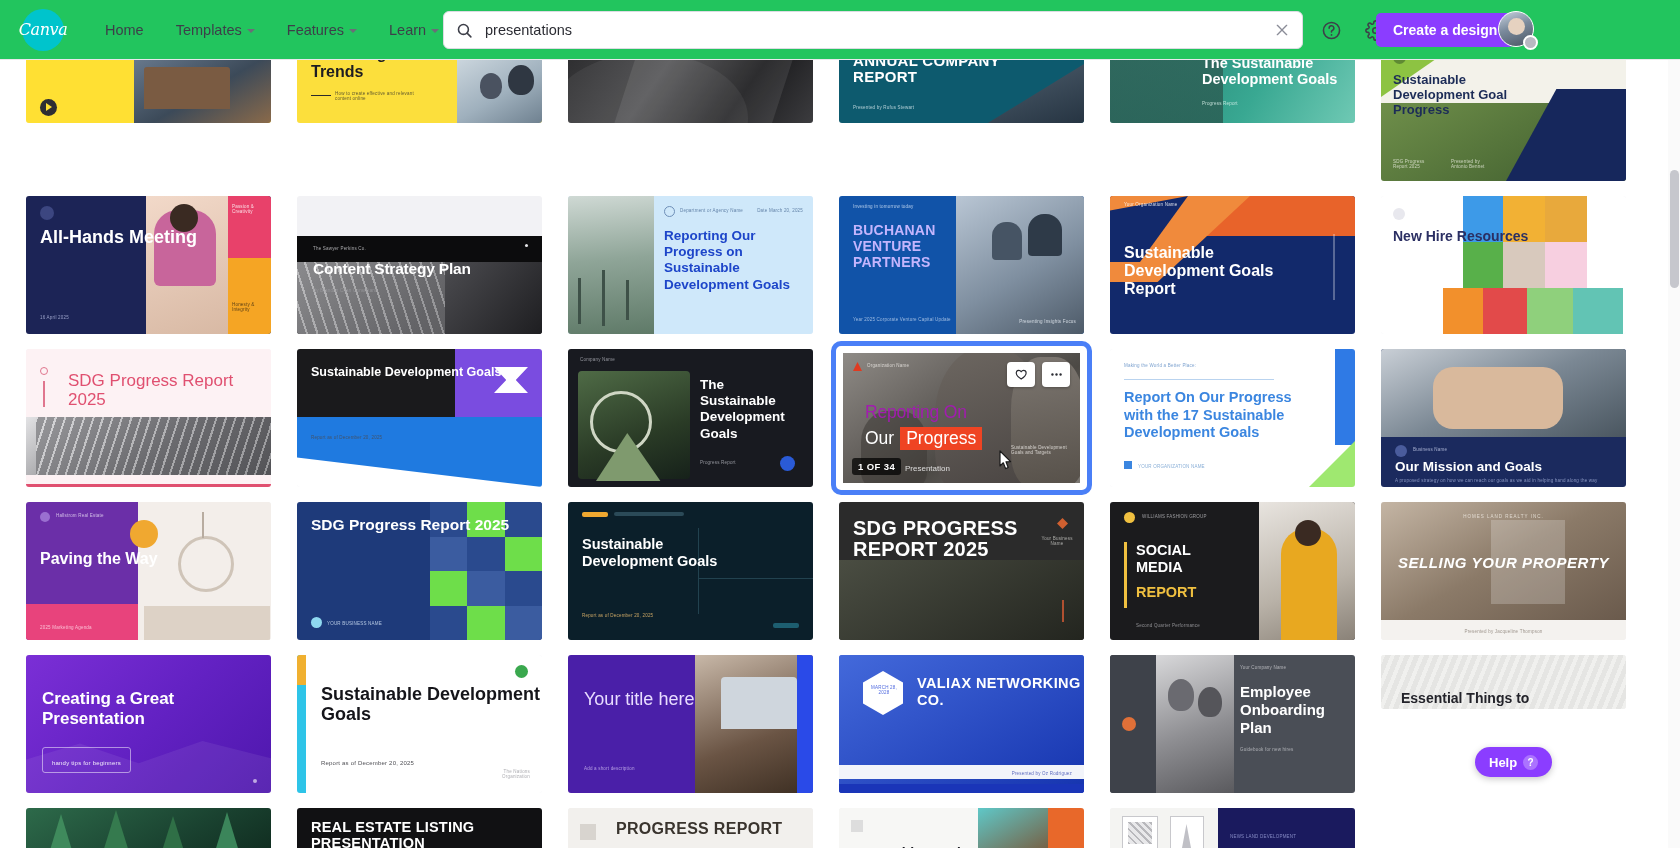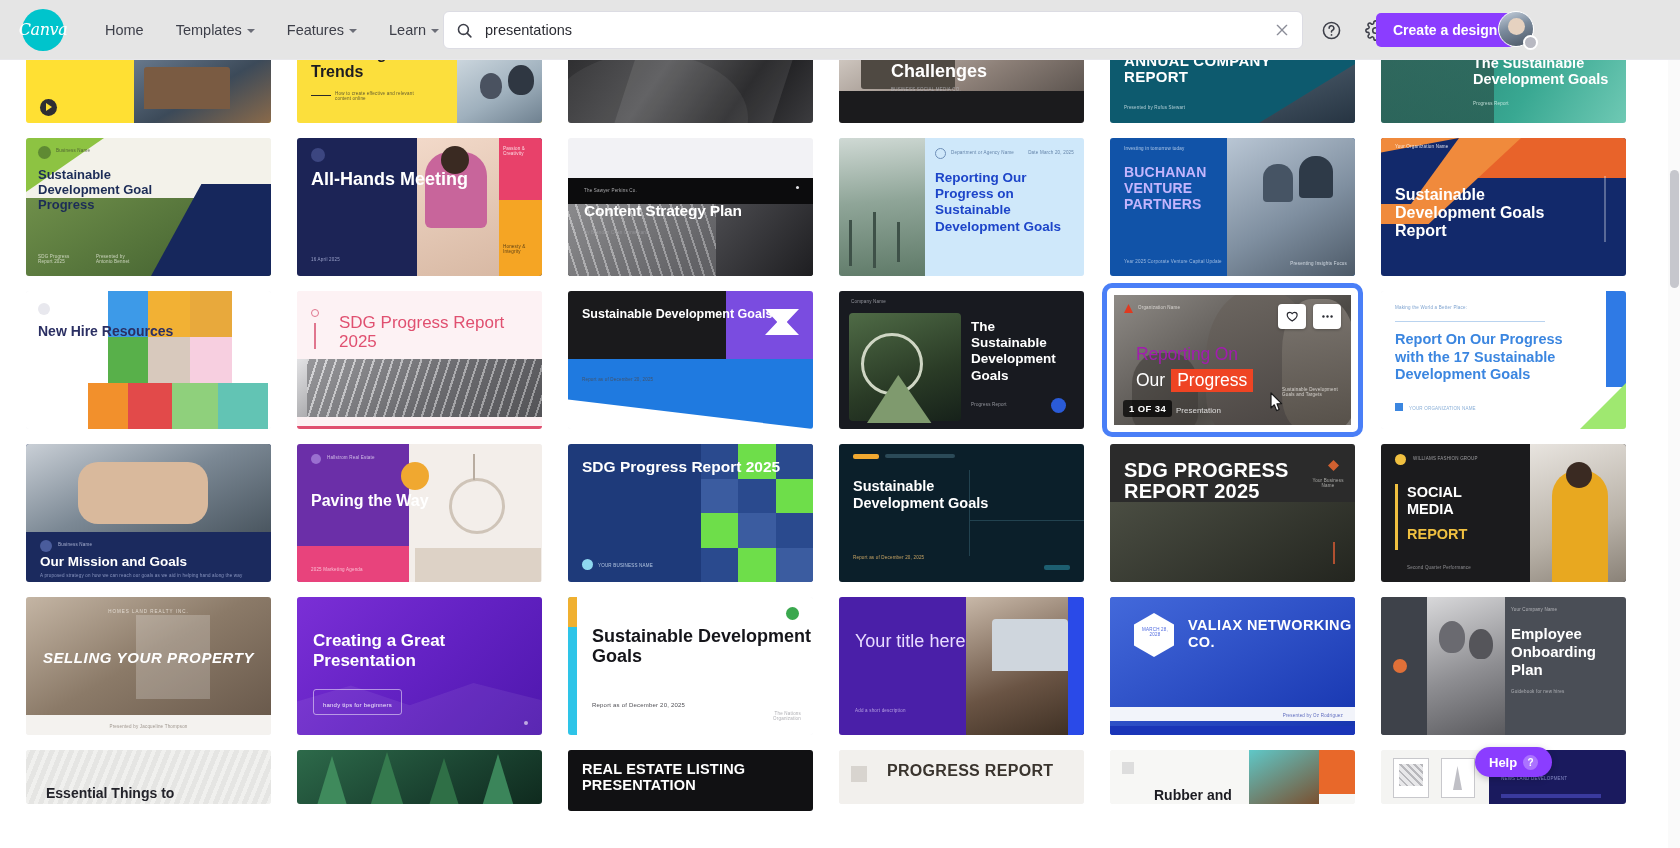--- a/index.html
+++ b/index.html
@@ -8,21 +8,21 @@
     width: 1680px; height: 848px;
     overflow: hidden;
     background: #fff;
     font-family: "Liberation Sans", sans-serif;
   }
 
   
   .header {
     position: absolute; top: 0; left: 0;
     width: 1680px; height: 60px;
-    background: #e5e5e5;
+    background: #22c55e;
     border-bottom: 1px solid #e8e8ec;
     display: flex; align-items: center;
     z-index: 50;
   }
   .logo {
     width: 42px; height: 42px; border-radius: 50%;
     background: #00c4cc;
     margin-left: 22px;
     display: flex; align-items: center; justify-content: center;
     color: #fff; font-family: "DejaVu Serif", serif;
@@ -272,29 +272,20 @@
       </div>
     </div>
 
     <div class="card" style="height:80px;">
       <div class="card-inner" style="background:linear-gradient(125deg,#2c2c2e 0%,#4a4a4c 38%,#19191b 70%,#3c3c3f 100%);">
         <div style="position:absolute;left:-20px;top:10px;width:200px;height:130px;border-radius:50%;background:rgba(255,255,255,.06);"></div>
         <div style="position:absolute;left:60px;top:-30px;width:150px;height:160px;background:rgba(255,255,255,.09);transform:rotate(18deg);"></div>
       </div>
     </div>
 
-    <div class="card" style="height:80px;">
-      <div class="card-inner" style="background:#1b1b1d;">
-        <div style="position:absolute;left:0;top:0;width:100%;height:48px;background:linear-gradient(150deg,#d9d2cb,#8d8078 60%,#5d5550);"></div>
-        <div style="position:absolute;left:22px;top:10px;width:94px;height:36px;background:#4f4942;border-radius:3px;"></div>
-
-        <div class="tt" style="left:52px;top:18px;font-size:18px;font-weight:bold;color:#fff;">Challenges</div>
-        <div class="tt micro" style="left:52px;top:44px;color:#b6b6bb;">BUSINESS SOCIAL MEDIA CO.</div>
-      </div>
-    </div>
 
     <div class="card" style="height:80px;">
       <div class="card-inner" style="background:#0d5a6e;">
         <div style="position:absolute;right:0;bottom:0;width:130px;height:72px;background:linear-gradient(160deg,#5a6b7a,#263442);clip-path:polygon(26% 100%,100% 18%,100% 100%);"></div>
 
         <div class="tt" style="left:14px;top:10px;font-size:15px;font-weight:bold;color:#fff;line-height:1.05;width:150px;letter-spacing:.3px;">ANNUAL COMPANY REPORT</div>
         <div class="tt micro" style="left:14px;top:62px;color:#d2e5ea;">Presented by Rufus Stewart</div>
       </div>
     </div>
 

